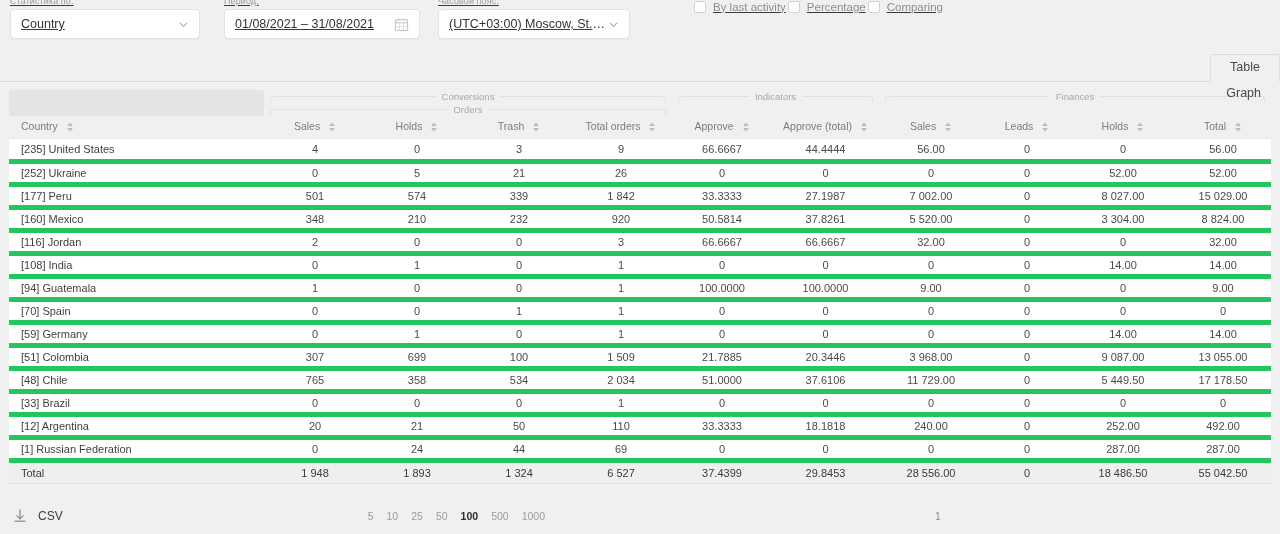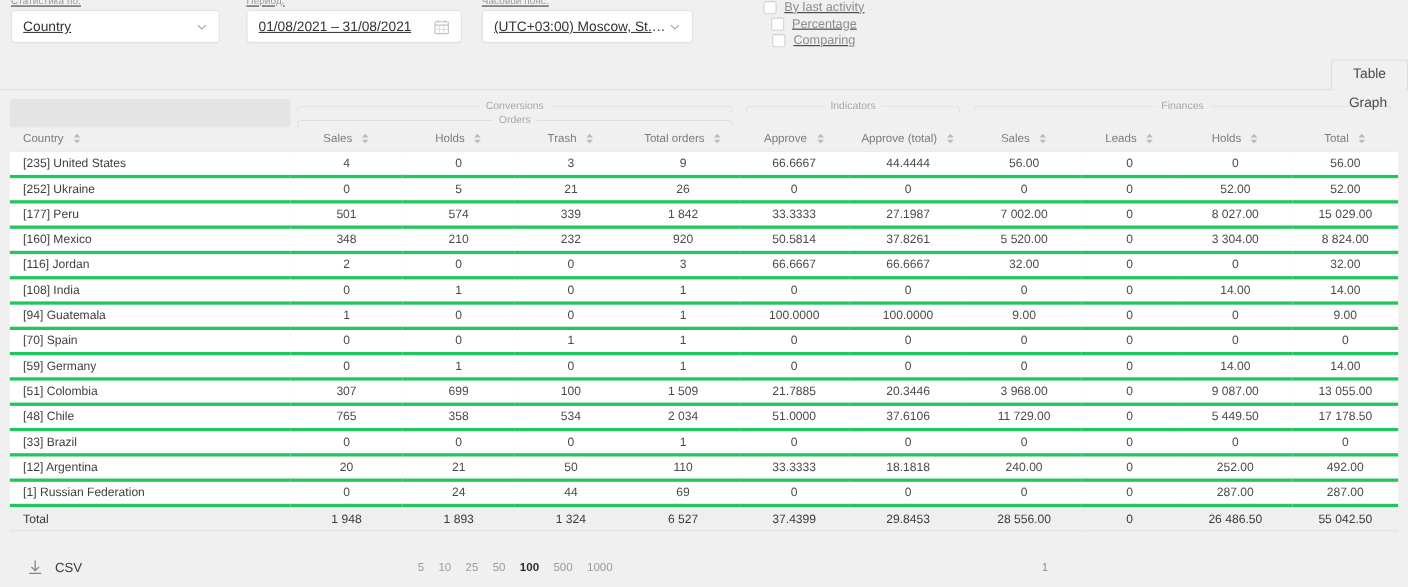--- a/index.html
+++ b/index.html
@@ -34,21 +34,21 @@
   .control .val { white-space: nowrap; overflow: hidden; text-overflow: ellipsis; }
 
   .chev { width: 11px; height: 11px; flex: 0 0 auto; }
   .chev svg { display:block; }
 
   .cal-icon { width: 15px; height: 15px; flex: 0 0 auto; opacity: .55; }
 
   .gap-a { width: 24px; }
   .gap-b { width: 18px; }
 
-  .checks { margin-left: 64px; margin-top: 0px; display: flex; flex-direction: column; gap: 2px; align-items: center; }
+  .checks { margin-left: 64px; margin-top: 0px; display: flex; flex-direction: row; gap: 2px; }
   .chk-row { display: flex; align-items: center; gap: 7px; height: 13px; }
   .chk {
     width: 12px; height: 12px; background: #fff;
     border: 1px solid #d2d2d2; border-radius: 2px; flex: 0 0 auto;
   }
   .chk-label { font-size: 11.5px; color: #8d8d8d; white-space: nowrap; }
 
   .btns { margin-left: auto; display: flex; gap: 14px; padding-top: 11px; padding-right: 4px; }
   .btn {
     height: 29px; border-radius: 15px; display: flex; align-items: center;
@@ -107,31 +107,31 @@
     color: #7c7c7c; white-space: nowrap; vertical-align: bottom;
   }
   tr.cols th.first { text-align: left; padding-left: 12px; }
   .sorter {
     display: inline-block; width: 8px; margin-left: 5px;
     vertical-align: middle; opacity: .75;
   }
   .sorter svg { display: block; }
 
   
-  tbody tr { border-bottom: 3px solid #22c55e; background: #fff; }
+  tbody tr { border-bottom: 5px solid #22c55e; background: #fff; }
   tbody tr:first-child { border-top: 1px solid #ebebeb; }
   tbody td { height: 23px; padding: 0 8px; text-align: center; font-size: 11px; color: #4a4a4a; }
   tbody td.first { text-align: left; padding-left: 12px; color: #3f3f3f; }
   tbody tr.total { background: #efefef; border-bottom: 1px solid #e0e0e0; }
   tbody tr.total td { color: #3a3a3a; }
 
   
   .footer {
     position: absolute; left: 0; right: 0; bottom: 0; height: 36px;
-    display: flex; align-items: center; padding: 0 24px;
+    display: flex; align-items: center; padding: 0 12px;
   }
   .csv { display: flex; align-items: center; gap: 10px; cursor: pointer; }
   .csv-icon { width: 16px; height: 16px; opacity: .7; }
   .csv-label { font-size: 12px; color: #3c3c3c; }
   .pagesizes { display: flex; gap: 13px; margin-left: 305px; }
   .psz { font-size: 10.5px; color: #9b9b9b; cursor: pointer; }
   .psz.sel { color: #2e2e2e; font-weight: bold; }
   .pager { margin-left: 390px; font-size: 10.5px; color: #8f8f8f; cursor: pointer; }
 </style>
 </head>
@@ -551,21 +551,21 @@
           <tr class="total">
             <td class="first">Total</td>
             <td>1 948</td>
             <td>1 893</td>
             <td>1 324</td>
             <td>6 527</td>
             <td>37.4399</td>
             <td>29.8453</td>
             <td>28 556.00</td>
             <td>0</td>
-            <td>26 486.50</td>
+            <td>18 486.50</td>
             <td>55 042.50</td>
           </tr>
         </tbody>
     </table>
   </div>
 
   <div class="footer">
     <div class="csv">
       <span class="csv-icon">
         <svg viewBox="0 0 16 16">

